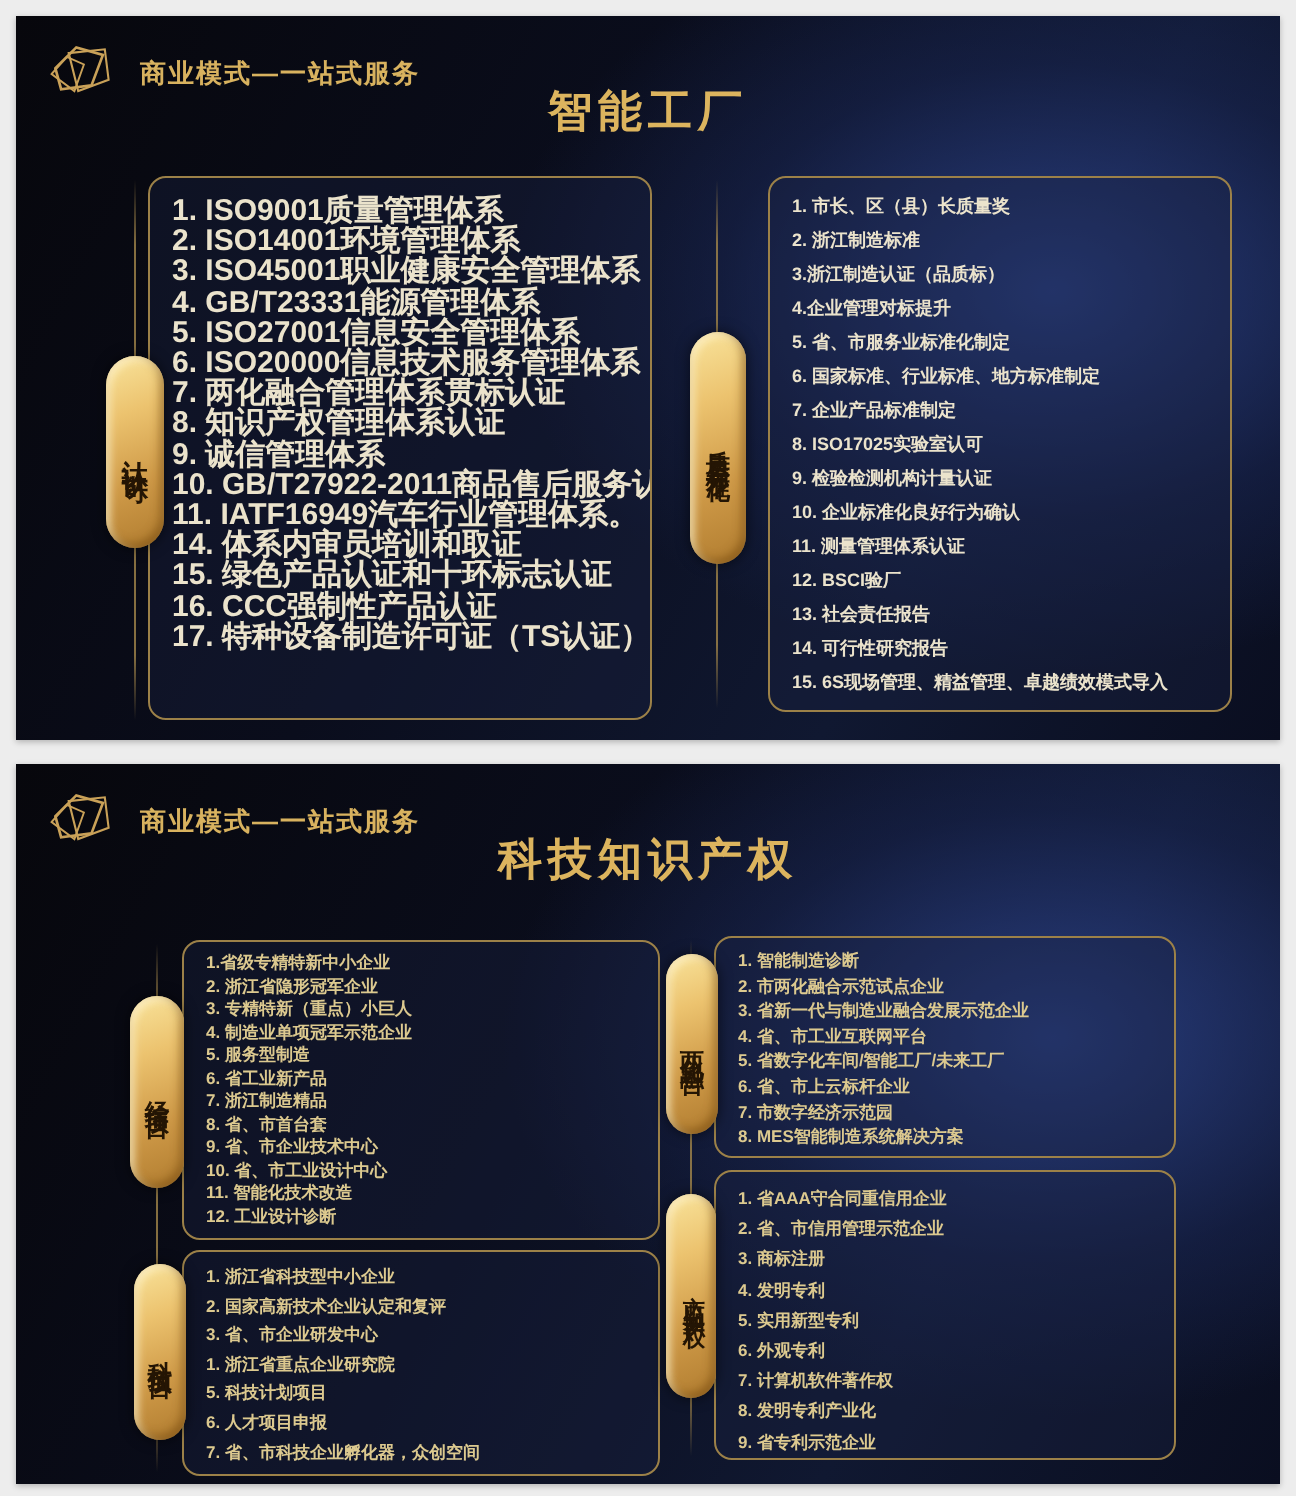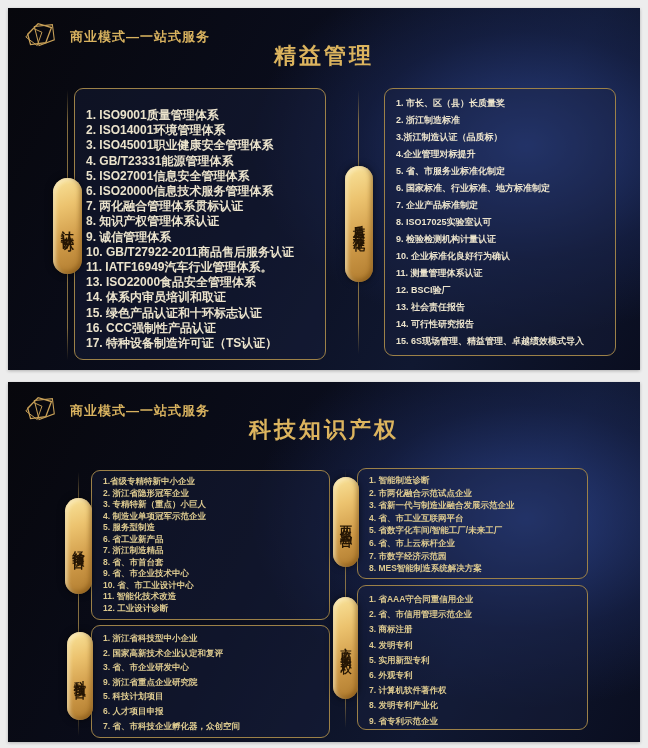--- a/index.html
+++ b/index.html
@@ -49,21 +49,21 @@
     background:rgba(26,34,66,0.38);
     font-weight:bold;z-index:2;
   }
   .list-item{white-space:nowrap;padding-left:11px;}
 
   
   #slide1 .v-left{left:59px;top:82px;height:270px;}
   #slide1 .v-right{left:350px;top:82px;height:264px;}
   #slide1 .p-left{left:45px;top:170px;width:29px;height:96px;font-size:13px;}
   #slide1 .p-right{left:337px;top:158px;width:28px;height:116px;font-size:12px;}
-  #slide1 .box-left{left:66px;top:80px;width:252px;height:272px;padding-top:19px;font-size:12px;color:#ebe3cc;}
+  #slide1 .box-left{left:66px;top:80px;width:252px;height:272px;padding-top:9px;font-size:15px;color:#ebe3cc;}
   #slide1 .box-left .list-item{line-height:15.2px;}
   #slide1 .box-right{left:376px;top:80px;width:232px;height:268px;padding-top:6px;font-size:9px;color:#ebe3cc;}
   #slide1 .box-right .list-item{line-height:17px;}
 
   
   #slide2 .v-a{left:70px;top:90px;height:264px;}
   #slide2 .v-b{left:337px;top:88px;height:258px;}
   #slide2 .p-a{left:57px;top:116px;width:27px;height:96px;font-size:12px;}
   #slide2 .p-b{left:325px;top:95px;width:26px;height:90px;font-size:12px;}
   #slide2 .p-c{left:59px;top:250px;width:26px;height:88px;font-size:12px;}
@@ -85,41 +85,40 @@
 
   <section class="slide" id="slide1">
     <header class="slide-header">
       <svg class="logo" viewBox="0 0 40 40">
         <polygon points="6,17 17,6 31,10 25,26 9,28" fill="none" stroke="#c9a158" stroke-width="1.4"></polygon>
         <polygon points="13,9 32,7 34,23 18,29" fill="none" stroke="#c9a158" stroke-width="1.1"></polygon>
         <polygon points="4,20 12,11 21,15 16,29" fill="none" stroke="#c9a158" stroke-width="1"></polygon>
       </svg>
       <span class="brand">商业模式—一站式服务</span>
     </header>
-    <h1 class="slide-title">精益管理</h1>
+    <h1 class="slide-title">智能工厂</h1>
 
     <div class="vline v-left"></div>
     <div class="vline v-right"></div>
 
     <div class="pill p-left">
       <span>认证认可</span>
     </div>
     <div class="listbox box-left">
         <div class="list-item">1. ISO9001质量管理体系</div>
         <div class="list-item">2. ISO14001环境管理体系</div>
         <div class="list-item">3. ISO45001职业健康安全管理体系</div>
         <div class="list-item">4. GB/T23331能源管理体系</div>
         <div class="list-item">5. ISO27001信息安全管理体系</div>
         <div class="list-item">6. ISO20000信息技术服务管理体系</div>
         <div class="list-item">7. 两化融合管理体系贯标认证</div>
         <div class="list-item">8. 知识产权管理体系认证</div>
         <div class="list-item">9. 诚信管理体系</div>
         <div class="list-item">10. GB/T27922-2011商品售后服务认证</div>
         <div class="list-item">11. IATF16949汽车行业管理体系。</div>
-        <div class="list-item">13. ISO22000食品安全管理体系</div>
         <div class="list-item">14. 体系内审员培训和取证</div>
         <div class="list-item">15. 绿色产品认证和十环标志认证</div>
         <div class="list-item">16. CCC强制性产品认证</div>
         <div class="list-item">17. 特种设备制造许可证（TS认证）</div>
       </div>
 
     <div class="pill p-right">
       <span>质量与标准化</span>
     </div>
     <div class="listbox box-right">
@@ -187,21 +186,21 @@
         <div class="list-item">8. MES智能制造系统解决方案</div>
       </div>
 
     <div class="pill p-c">
       <span>科技项目</span>
     </div>
     <div class="listbox box-c">
         <div class="list-item">1. 浙江省科技型中小企业</div>
         <div class="list-item">2. 国家高新技术企业认定和复评</div>
         <div class="list-item">3. 省、市企业研发中心</div>
-        <div class="list-item">9. 浙江省重点企业研究院</div>
+        <div class="list-item">1. 浙江省重点企业研究院</div>
         <div class="list-item">5. 科技计划项目</div>
         <div class="list-item">6. 人才项目申报</div>
         <div class="list-item">7. 省、市科技企业孵化器，众创空间</div>
       </div>
 
     <div class="pill p-d">
       <span>市监知识产权</span>
     </div>
     <div class="listbox box-d">
         <div class="list-item">1. 省AAA守合同重信用企业</div>

